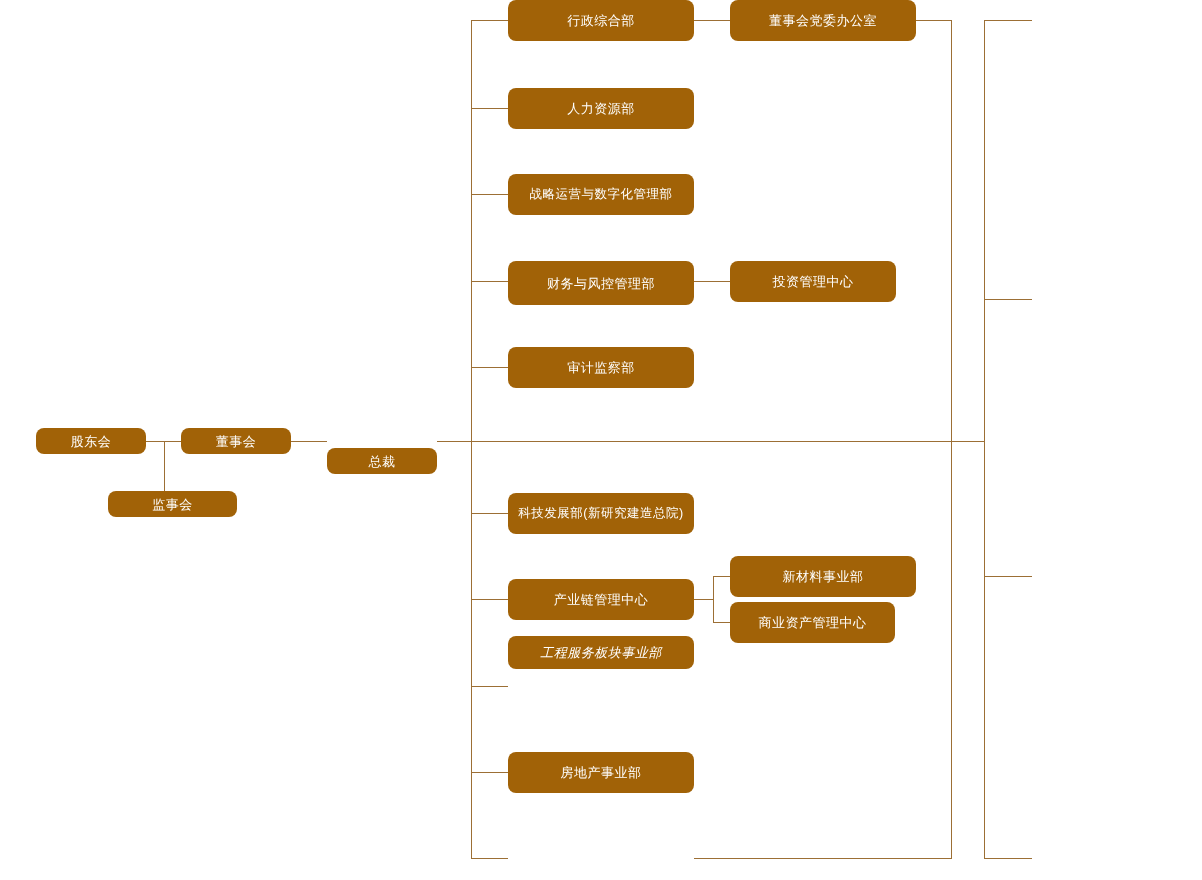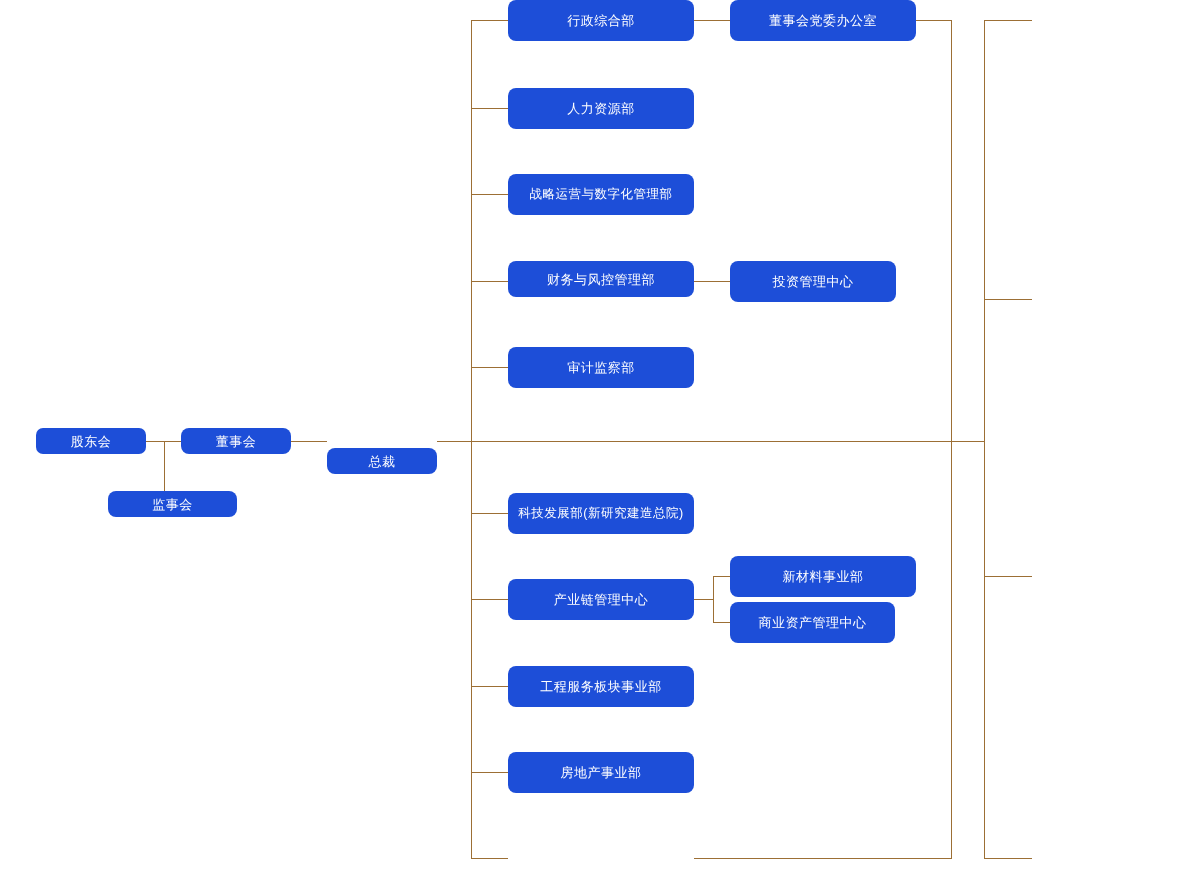--- a/index.html
+++ b/index.html
@@ -13,21 +13,21 @@
   #chart {
     position: relative;
     width: 1202px;
     height: 880px;
     background: #ffffff;
     overflow: hidden;
   }
   .node {
     position: absolute;
     box-sizing: border-box;
-    background: #1d4ed8;
+    background: #a16207;
     color: #ffffff;
     border-radius: 8px;
     display: flex;
     align-items: center;
     justify-content: center;
     font-size: 13px;
     letter-spacing: 0.5px;
     white-space: nowrap;
     z-index: 3;
     line-height: 1;
@@ -39,21 +39,21 @@
     z-index: 1;
   }
   .line.h { height: 1px; }
   .line.v { width: 1px; }
 </style>
 </head>
 <body>
 
 <div id="chart">
 
-  <div class="node" style="left:36px; top:428px; width:110px; height:26px;border-radius:7px;">股东会</div>
+  <div class="node" style="left:36px; top:428px; width:110px; height:26px;">股东会</div>
 
   <div class="line h" style="left:146px; top:441px; width:35px;"></div>
 
   <div class="node" style="left:181px; top:428px; width:110px; height:26px;">董事会</div>
 
   <div class="line h" style="left:291px; top:441px; width:36px;"></div>
 
   <div class="node" style="left:327px; top:428px; width:110px; height:26px;margin-top:20px;">总裁</div>
 
   <div class="line v" style="left:164px; top:441px; height:50px;"></div>
@@ -69,42 +69,42 @@
   <div class="line h" style="left:694px; top:20px; width:36px;"></div>
   <div class="node" style="left:730px; top:0px; width:186px; height:41px;">董事会党委办公室</div>
 
   <div class="line h" style="left:471px; top:108px; width:37px;"></div>
   <div class="node" style="left:508px; top:88px; width:186px; height:41px;">人力资源部</div>
 
   <div class="line h" style="left:471px; top:194px; width:37px;"></div>
   <div class="node small" style="left:508px; top:174px; width:186px; height:41px;">战略运营与数字化管理部</div>
 
   <div class="line h" style="left:471px; top:281px; width:37px;"></div>
-  <div class="node" style="left:508px; top:261px; width:186px; height:36px;text-align:center;">财务与风控管理部</div>
+  <div class="node" style="left:508px; top:261px; width:186px; height:44px;text-align:center;">财务与风控管理部</div>
   <div class="line h" style="left:694px; top:281px; width:36px;"></div>
   <div class="node" style="left:730px; top:261px; width:166px; height:41px;">投资管理中心</div>
 
   <div class="line h" style="left:471px; top:367px; width:37px;"></div>
   <div class="node" style="left:508px; top:347px; width:186px; height:41px;text-align:center;">审计监察部</div>
 
   <div class="line h" style="left:471px; top:513px; width:37px;"></div>
   <div class="node small" style="left:508px; top:493px; width:186px; height:41px;">科技发展部(新研究建造总院)</div>
 
   <div class="line h" style="left:471px; top:599px; width:37px;"></div>
   <div class="node" style="left:508px; top:579px; width:186px; height:41px;">产业链管理中心</div>
 
   <div class="line h" style="left:694px; top:599px; width:19px;"></div>
   <div class="line v" style="left:713px; top:576px; height:46px;"></div>
   <div class="line h" style="left:713px; top:576px; width:17px;"></div>
   <div class="node" style="left:730px; top:556px; width:186px; height:41px;">新材料事业部</div>
   <div class="line h" style="left:713px; top:622px; width:17px;"></div>
   <div class="node" style="left:730px; top:602px; width:165px; height:41px;">商业资产管理中心</div>
 
   <div class="line h" style="left:471px; top:686px; width:37px;"></div>
-  <div class="node" style="left:508px; top:666px; width:186px; height:41px;">工程服务板块事业部</div>
+  <div class="node" style="left:508px; top:636px; width:186px; height:33px;font-style:italic;">工程服务板块事业部</div>
 
   <div class="line h" style="left:471px; top:772px; width:37px;"></div>
   <div class="node" style="left:508px; top:752px; width:186px; height:41px;">房地产事业部</div>
 
   <div class="line h" style="left:471px; top:858px; width:37px;"></div>
 
   <div class="line h" style="left:916px; top:20px; width:36px;"></div>
   <div class="line v" style="left:951px; top:20px; height:839px;"></div>
   <div class="line h" style="left:694px; top:858px; width:258px;"></div>
 

